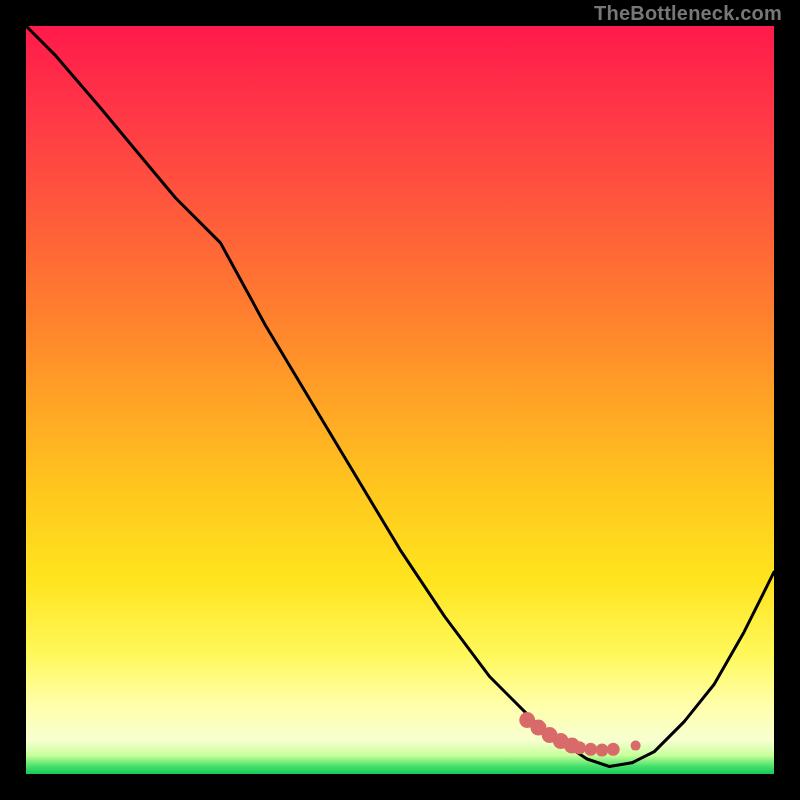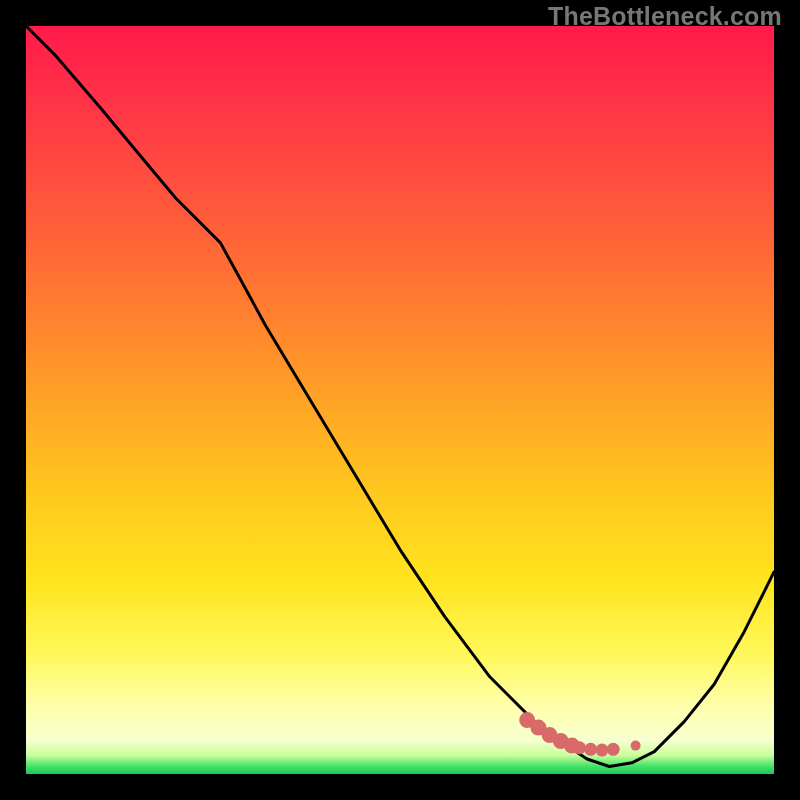--- a/index.html
+++ b/index.html
@@ -24,21 +24,21 @@
     left: 0;
     top: 0;
     width: 748px;
     height: 748px;
   }
   .watermark {
     position: absolute;
     top: 2px;
     right: 18px;
     color: #777;
-    font-size: 25px;
+    font-size: 20px;
     font-weight: 600;
     letter-spacing: 0.2px;
     user-select: none;
   }
 </style>
 </head>
 <body>
 
 <div class="watermark">TheBottleneck.com</div>
 

